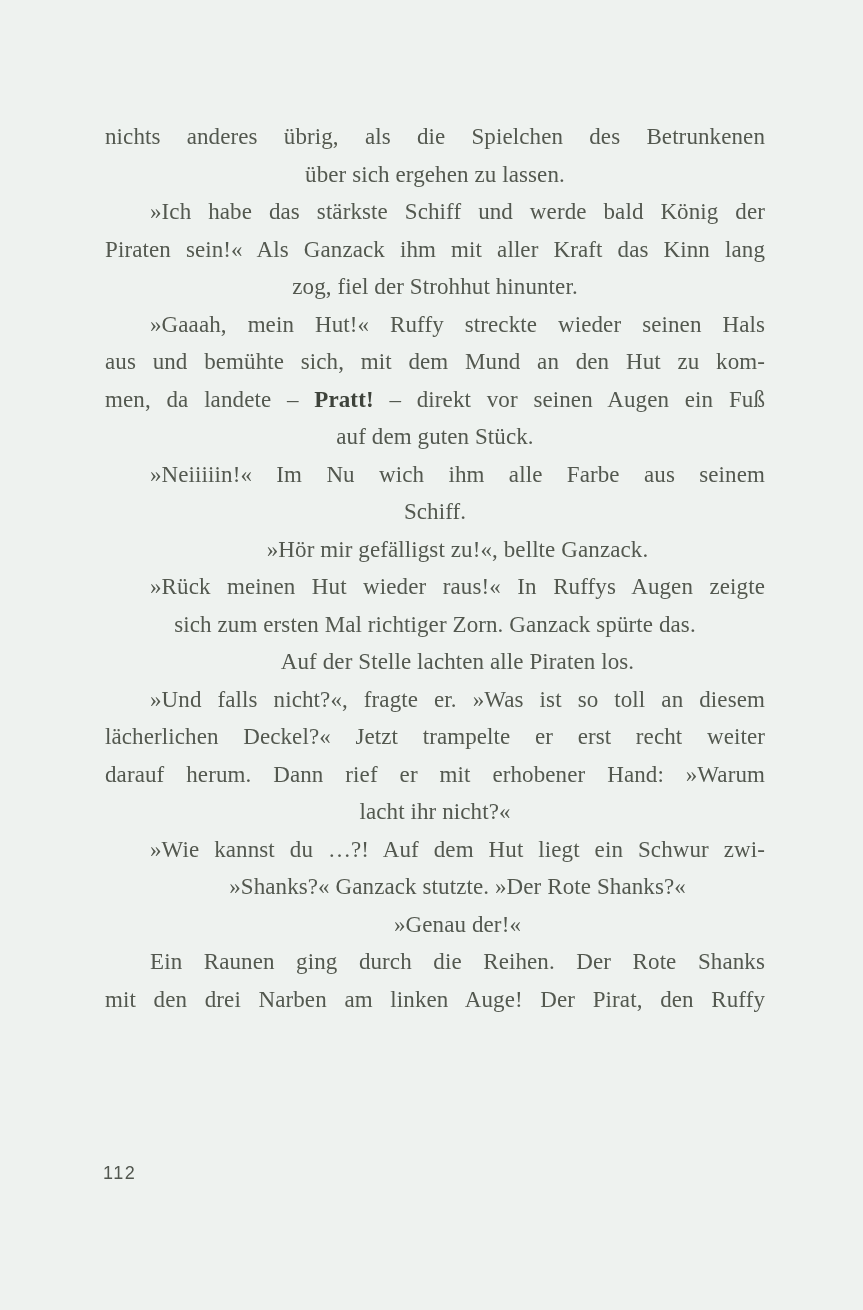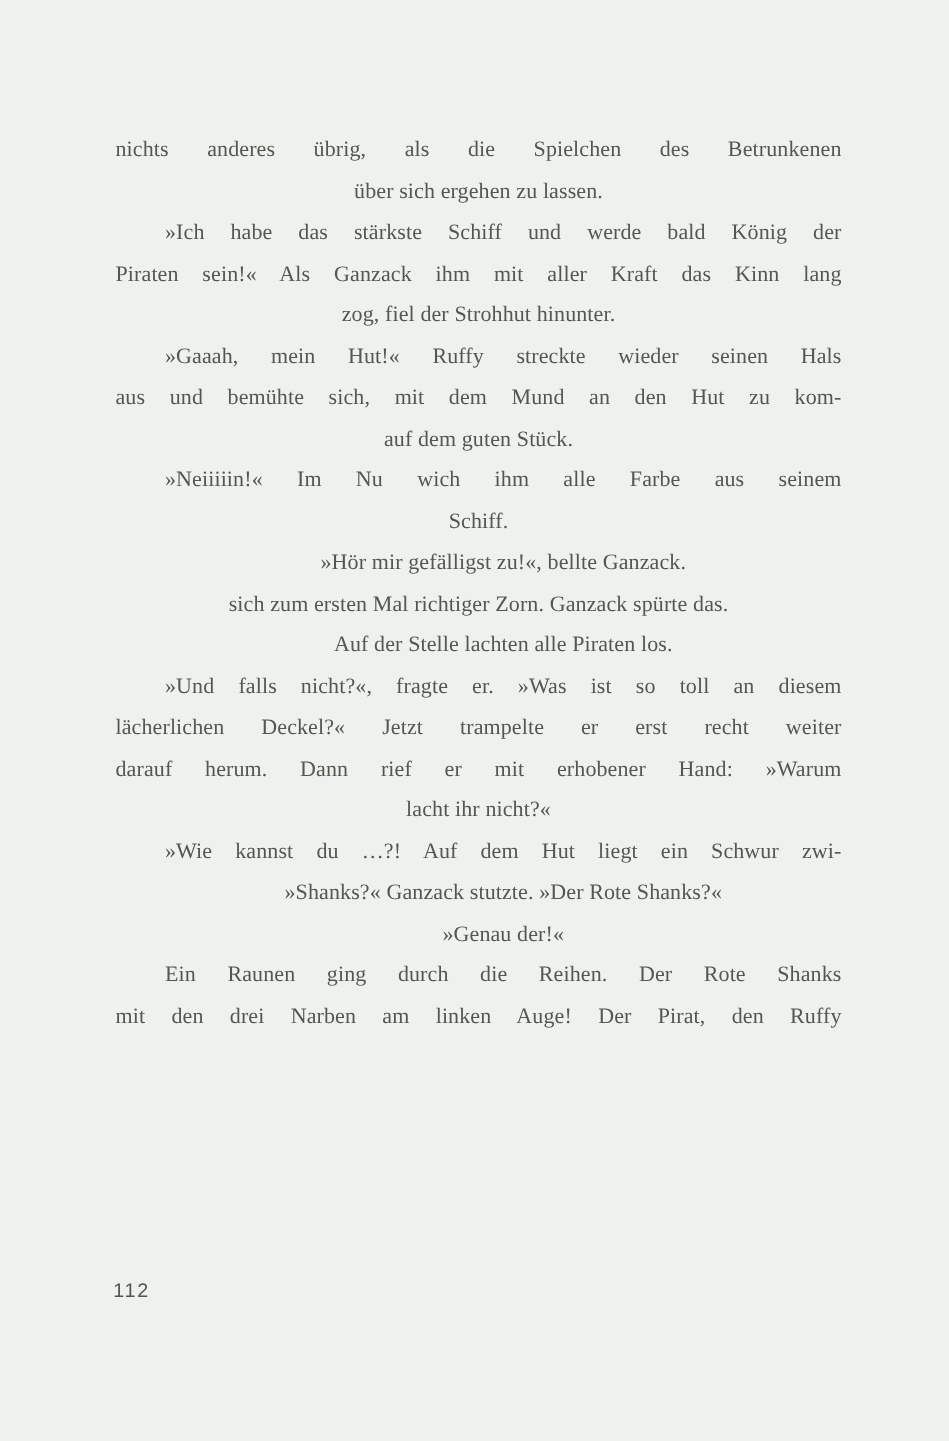--- a/index.html
+++ b/index.html
@@ -17,21 +17,21 @@
   .page {
     position: absolute;
     inset: 0;
   }
   .text-block {
     position: absolute;
     left: 105px;
     top: 118px;
     width: 660px;
     color: #53584f;
-    font-size: 20px;
+    font-size: 23px;
     line-height: 37.5px;
     letter-spacing: 0.1px;
   }
   .para { margin: 0; }
   .line { text-align: center; white-space: normal; }
   .line.just {
     text-align: justify;
     text-align-last: justify;
     -moz-text-align-last: justify;
   }
@@ -60,30 +60,32 @@
         <div class="line"><span>über sich ergehen zu lassen.</span></div>
       </div>
       <div class="para">
         <div class="line just indent"><span>»Ich habe das stärkste Schiff und werde bald König der</span></div>
         <div class="line just"><span>Piraten sein!« Als Ganzack ihm mit aller Kraft das Kinn lang</span></div>
         <div class="line"><span>zog, fiel der Strohhut hinunter.</span></div>
       </div>
       <div class="para">
         <div class="line just indent"><span>»Gaaah, mein Hut!« Ruffy streckte wieder seinen Hals</span></div>
         <div class="line just"><span>aus und bemühte sich, mit dem Mund an den Hut zu kom-</span></div>
+        <div class="line just"><span>men, da landete – </span><span class="bold">Pratt!</span><span> – direkt vor seinen Augen ein Fuß</span></div>
         <div class="line"><span>auf dem guten Stück.</span></div>
       </div>
       <div class="para">
         <div class="line just indent"><span>»Neiiiiin!« Im Nu wich ihm alle Farbe aus seinem</span></div>
         <div class="line"><span>Schiff.</span></div>
       </div>
       <div class="para">
         <div class="line indent"><span>»Hör mir gefälligst zu!«, bellte Ganzack.</span></div>
       </div>
       <div class="para">
+        <div class="line just indent"><span>»Rück meinen Hut wieder raus!« In Ruffys Augen zeigte</span></div>
         <div class="line"><span>sich zum ersten Mal richtiger Zorn. Ganzack spürte das.</span></div>
       </div>
       <div class="para">
         <div class="line indent"><span>Auf der Stelle lachten alle Piraten los.</span></div>
       </div>
       <div class="para">
         <div class="line just indent"><span>»Und falls nicht?«, fragte er. »Was ist so toll an diesem</span></div>
         <div class="line just"><span>lächerlichen Deckel?« Jetzt trampelte er erst recht weiter</span></div>
         <div class="line just"><span>darauf herum. Dann rief er mit erhobener Hand: »Warum</span></div>
         <div class="line"><span>lacht ihr nicht?«</span></div>

